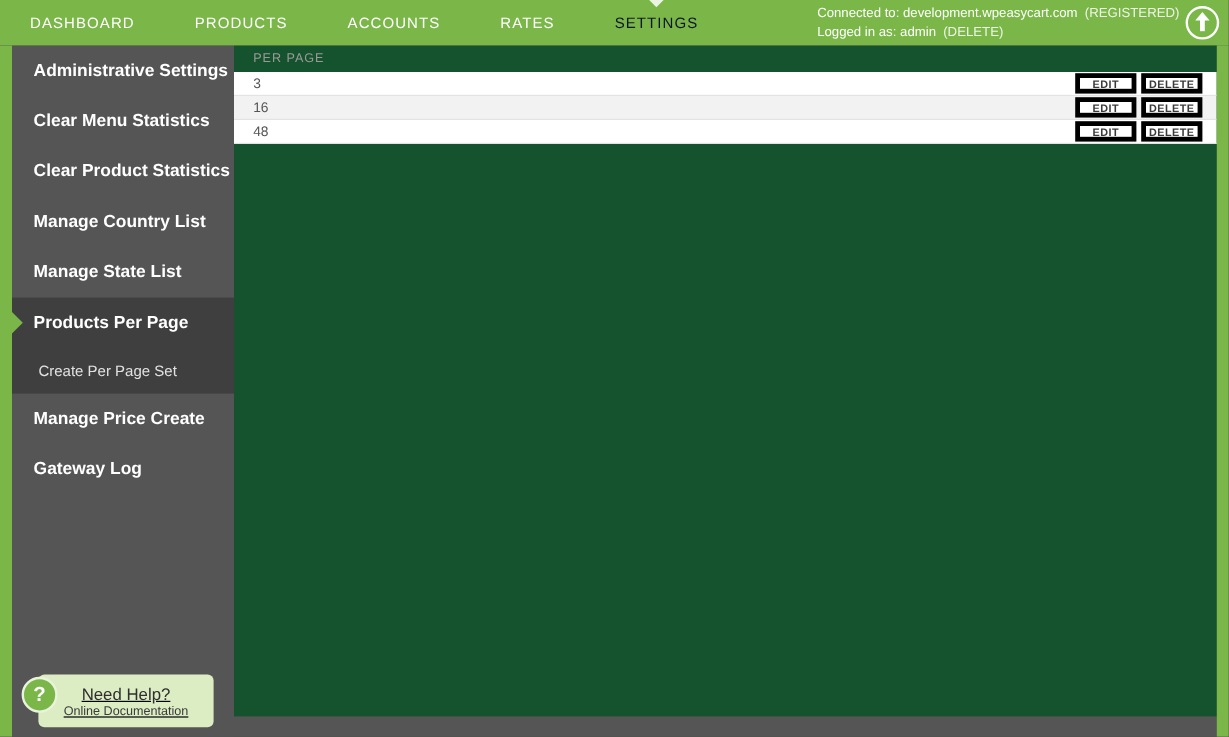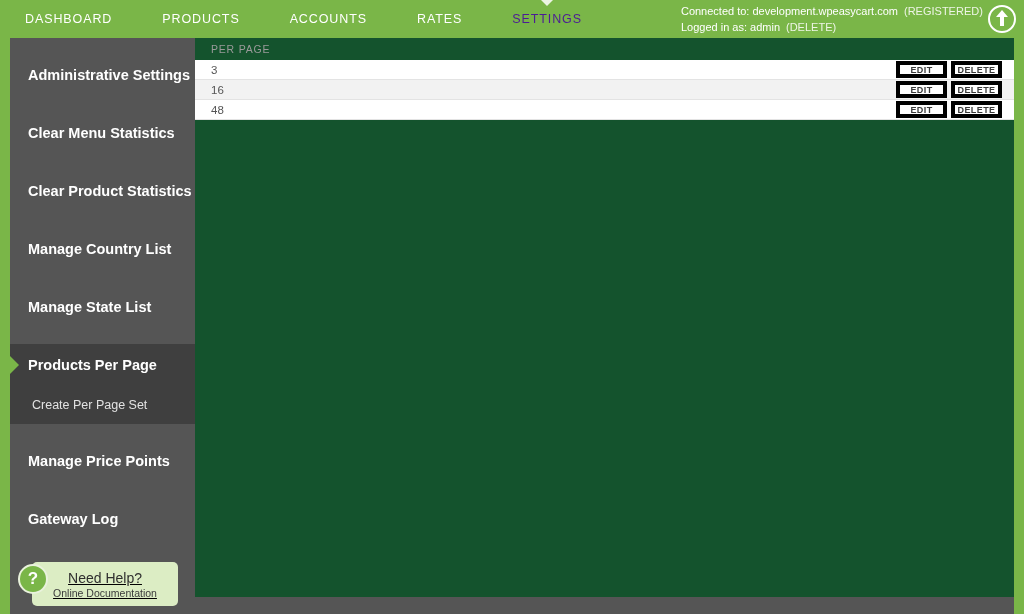--- a/index.html
+++ b/index.html
@@ -16,21 +16,21 @@
   .topbar {
     position: absolute; left: 0; top: 0; width: 1024px; height: 38px;
     background: #7ab648;
   }
   .nav { position: absolute; left: 0; top: 0; height: 38px; display: flex; align-items: center; }
   .nav-item {
     position: relative;
     color: #ffffff; font-size: 12.5px; letter-spacing: .9px;
     padding: 0 25px; line-height: 38px; cursor: pointer; white-space: nowrap;
   }
-  .nav-item.active { color: #4c1d95; }
+  .nav-item.active { color: #0f172a; }
   .nav-caret {
     position: absolute; left: 50%; top: 0px; transform: translateX(-50%);
     width: 0; height: 0;
     border-left: 6px solid transparent; border-right: 6px solid transparent;
     border-top: 6px solid #ffffff; opacity: .85;
   }
 
   .status {
     position: absolute; right: 48px; top: 0; height: 38px;
     display: flex; flex-direction: column; justify-content: center;
@@ -60,21 +60,21 @@
   }
 
   
   .sidebar {
     position: absolute; left: 0; top: 38px; width: 195px; height: 576px;
     background: #555555;
   }
   .menu-item {
     position: relative; height: 42px; display: flex; align-items: center;
     color: #ffffff; font-size: 14.5px; font-weight: bold;
-    padding-left: 28px; cursor: pointer; margin-top: 16px;
+    padding-left: 28px; cursor: pointer;
   }
   .group-active { background: #3f3f3f; }
   .group-active .menu-item { }
   .green-bar {
     position: absolute; left: 0; top: 0; width: 10px; height: 100%;
     background: #7ab648;
   }
   .green-arrow {
     position: absolute; left: 10px; top: 12px;
     width: 0; height: 0;
@@ -209,21 +209,21 @@
       <div class="menu-item">
         <span class="green-arrow"></span>
         <span>Products Per Page</span>
       </div>
       <div class="sub-item">
         <span>Create Per Page Set</span>
       </div>
     </div>
 
     <div class="menu-item">
-      <span>Manage Price Points</span>
+      <span>Manage Price Create</span>
     </div>
     <div class="menu-item">
       <span>Gateway Log</span>
     </div>
 
     <div class="help">
       <div class="help-box">
         <span class="help-title">Need Help?</span>
         <span class="help-sub">Online Documentation</span>
       </div>

